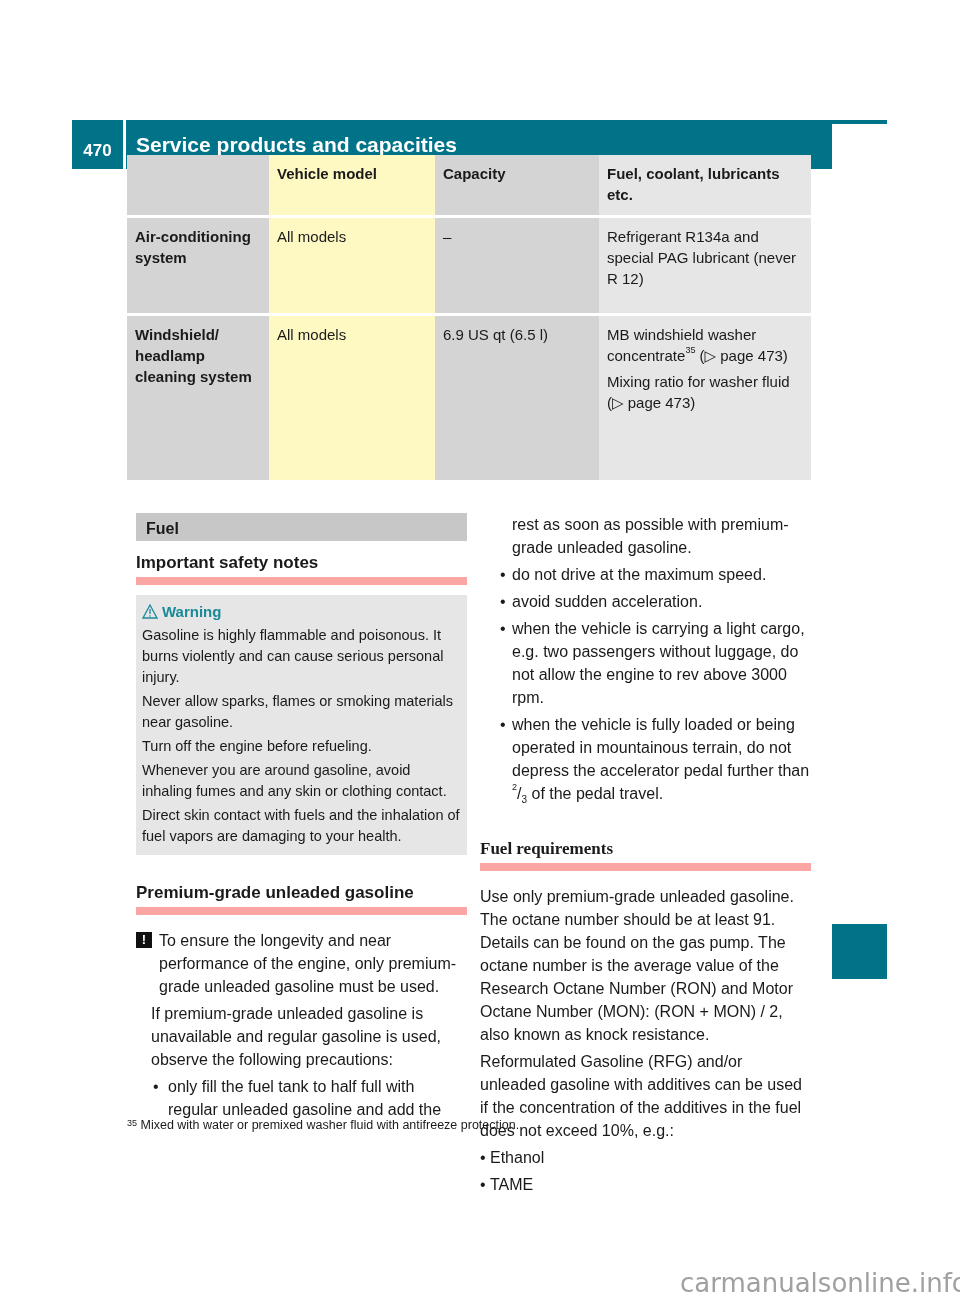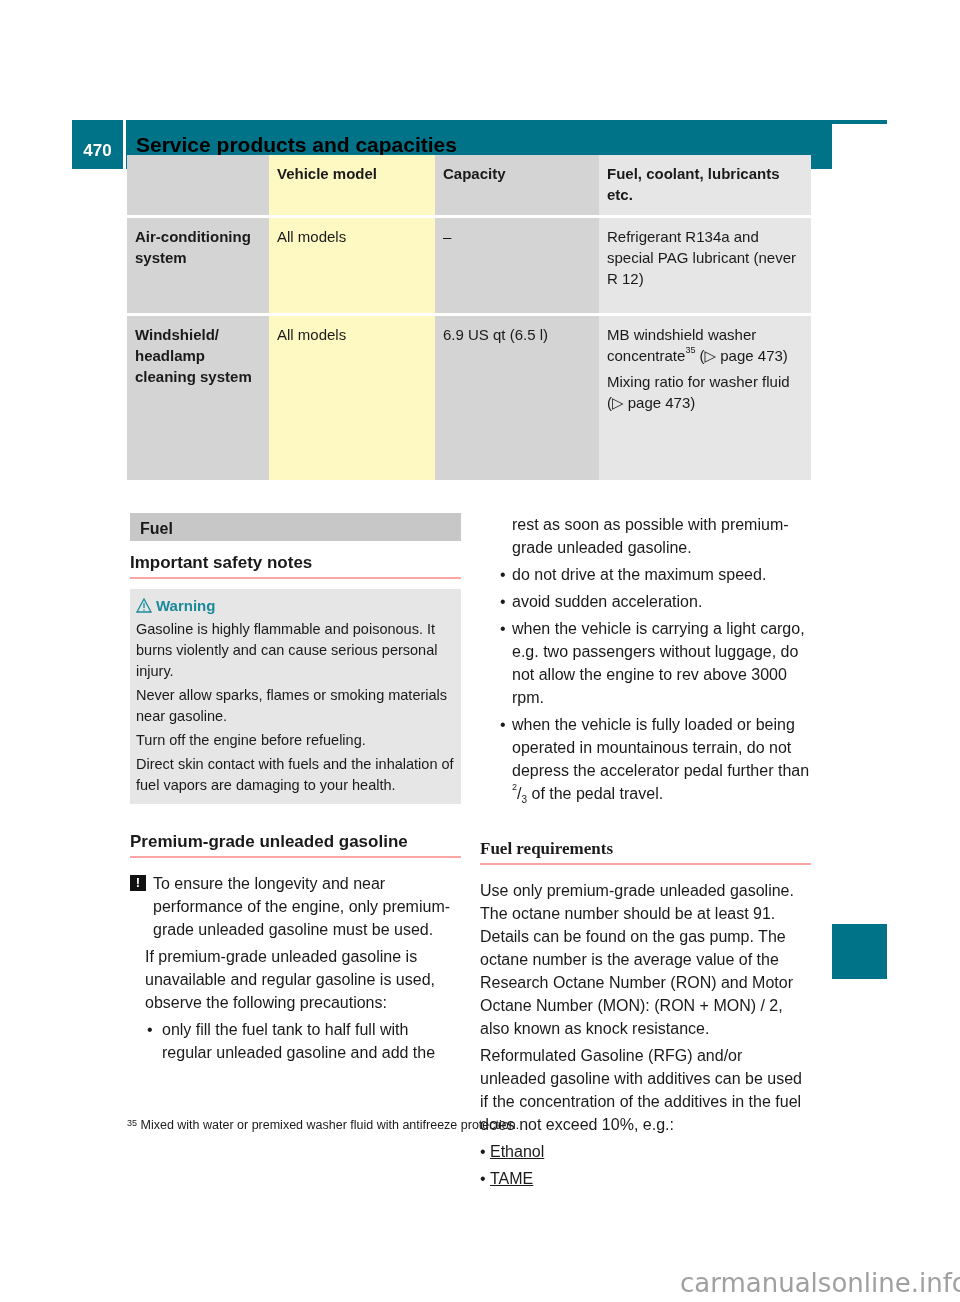--- a/index.html
+++ b/index.html
@@ -1,53 +1,53 @@
 <!DOCTYPE html>
 <html><head>
 <meta charset="utf-8">
 <style>
   * { box-sizing: border-box; margin: 0; padding: 0; }
   body { width: 960px; height: 1302px; background: #ffffff; position: relative; font-family: "Liberation Sans", "DejaVu Sans", sans-serif; color: #1a1a1a; overflow: hidden; }
   .header { position: absolute; left: 72px; top: 72px; width: 815px; height: 49px; background: #007388; display: flex; align-items: center; margin-top: 48px; }
   .header .pnum { width: 54px; height: 49px; color: #fff; font-weight: bold; font-size: 17px; display: flex; align-items: flex-end; justify-content: center; padding-bottom: 8px; border-right: 3px solid #ffffff; }
-  .header .title { color: #000000; font-weight: bold; font-size: 21px; padding-left: 10px; }
+  .header .title { color: #ffffff; font-weight: bold; font-size: 21px; padding-left: 10px; }
   .sidetab { position: absolute; left: 832px; top: 124px; width: 55px; height: 880px; background: #ffffff; }
   .sidetab .sq { position: absolute; left: 0; top: 800px; width: 55px; height: 55px; background: #007388; }
   table.cap { position: absolute; left: 127px; top: 155px; width: 684px; border-collapse: collapse; font-size: 15px; line-height: 21px; }
   table.cap td { vertical-align: top; padding: 8px 8px 10px 8px; border-bottom: 3px solid #ffffff; }
   table.cap td.c0 { width: 142px; background: #d4d4d4; font-weight: bold; }
   table.cap td.c1 { width: 166px; background: #fef9c3; }
   table.cap td.c2 { width: 164px; background: #d4d4d4; }
   table.cap td.c3 { background: #e6e6e6; }
   table.cap tr.head td { font-weight: bold; height: 54px; }
   table.cap tr.r1 td { height: 98px; }
   table.cap tr.r2 td { height: 167px; }
   .c3 p + p { margin-top: 5px; }
   sup { font-size: 9px; vertical-align: top; line-height: 10px; }
   .col { position: absolute; font-size: 16px; line-height: 23px; }
-  .left { left: 130px; top: 513px; width: 331px; }
+  .left { left: 136px; top: 513px; width: 331px; }
   .right { left: 480px; top: 513px; width: 331px; }
   .secbar { background: #c7c7c7; font-weight: bold; font-size: 16px; padding: 4px 10px; height: 28px; }
-  .h2 { font-weight: bold; font-size: 17px; padding: 10px 0 3px 0; border-bottom: 2px solid #fca5a5; margin-bottom: 10px; }
+  .h2 { font-weight: bold; font-size: 17px; padding: 10px 0 3px 0; border-bottom: 8px solid #fca5a5; margin-bottom: 10px; }
   .warn { background: #e6e6e6; padding: 6px 6px 8px 6px; font-size: 14.5px; line-height: 21px; }
   .warn .wt { color: #1a8a9a; font-weight: bold; font-size: 15px; display: flex; align-items: center; gap: 4px; }
   .warn p { margin-top: 3px; }
   .notice { display: flex; }
   .notice .bang { display: inline-block; width: 16px; height: 16px; background: #111; color: #fff; font-weight: bold; font-size: 13px; line-height: 16px; text-align: center; margin-right: 7px; margin-top: 3px; flex: none; }
   .indent { padding-left: 15px; }
   .indent p { margin-top: 4px; }
   ul.b { list-style: none; padding-left: 17px; }
   ul.b li { position: relative; padding-left: 15px; margin-top: 4px; }
   ul.b li::before { content: "\2022"; position: absolute; left: 0; top: 0; }
   .right ul.b { padding-left: 0; }
   .right .cont { padding-left: 32px; }
   .right ul.b li { padding-left: 32px; }
   .right ul.b li::before { left: 20px; }
   .right p { margin-top: 4px; }
-  .right ul.sm li { padding-left: 10px; text-decoration: underline; }
+  .right ul.sm li { padding-left: 10px; }
   .right ul.sm li::before { left: 0; }
   .footnote { position: absolute; left: 127px; top: 1118px; font-size: 12.5px; }
   .footnote sup { font-size: 9px; }
   .wm { position: absolute; left: 680px; top: 1268px; font-size: 26px; color: #a0a0a0; font-family: "DejaVu Sans", sans-serif; }
 </style>
 </head>
 <body>
 
 <div class="header">
   <div class="pnum">470</div>
@@ -92,20 +92,21 @@
       <svg width="16" height="15" viewBox="0 0 16 15">
           <path d="M8 1 L15 14 L1 14 Z" fill="none" stroke="#1a8a9a" stroke-width="1.3"></path>
           <line x1="8" y1="5" x2="8" y2="10" stroke="#1a8a9a" stroke-width="1.3"></line>
           <circle cx="8" cy="12" r="0.8" fill="#1a8a9a"></circle>
         </svg>
       <span>Warning</span>
     </div>
     <p>Gasoline is highly flammable and poisonous. It burns violently and can cause serious personal injury.</p>
     <p>Never allow sparks, flames or smoking materials near gasoline.</p>
     <p>Turn off the engine before refueling.</p>
+    <p>Whenever you are around gasoline, avoid inhaling fumes and any skin or clothing contact.</p>
     <p>Direct skin contact with fuels and the inhalation of fuel vapors are damaging to your health.</p>
   </div>
   <div class="h2" style="margin-top:16px; margin-bottom:14px;">Premium-grade unleaded gasoline</div>
   <div class="notice">
     <span class="bang">!</span>
     <span>To ensure the longevity and near performance of the engine, only premium-grade unleaded gasoline must be used.</span>
   </div>
   <div class="indent">
     <p>If premium-grade unleaded gasoline is unavailable and regular gasoline is used, observe the following precautions:</p>
     <ul class="b" style="padding-left:2px;">

